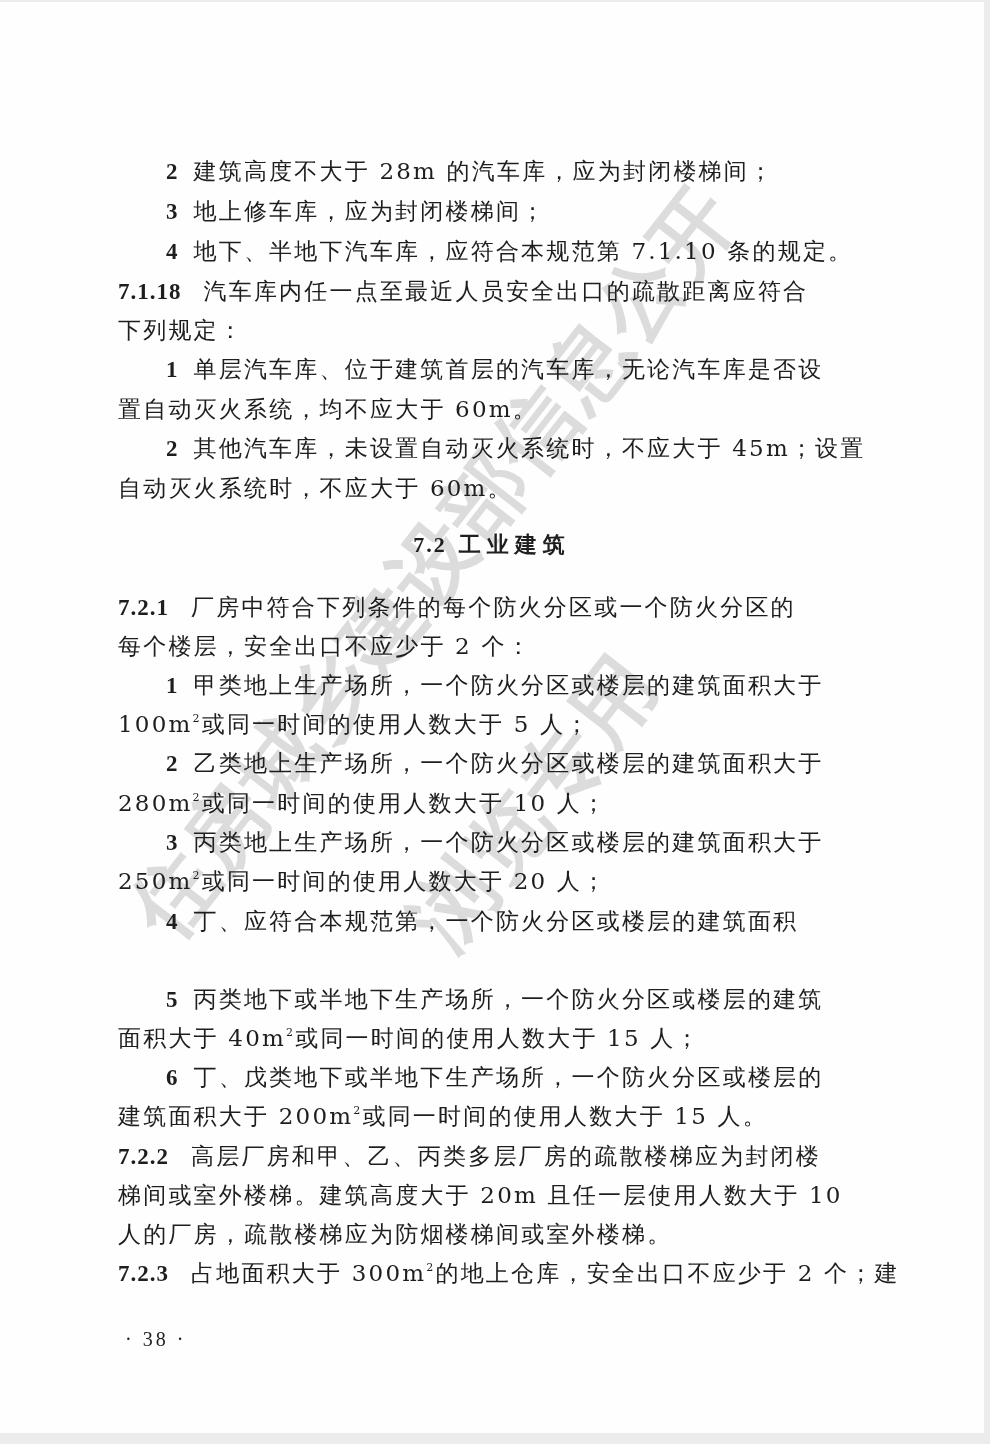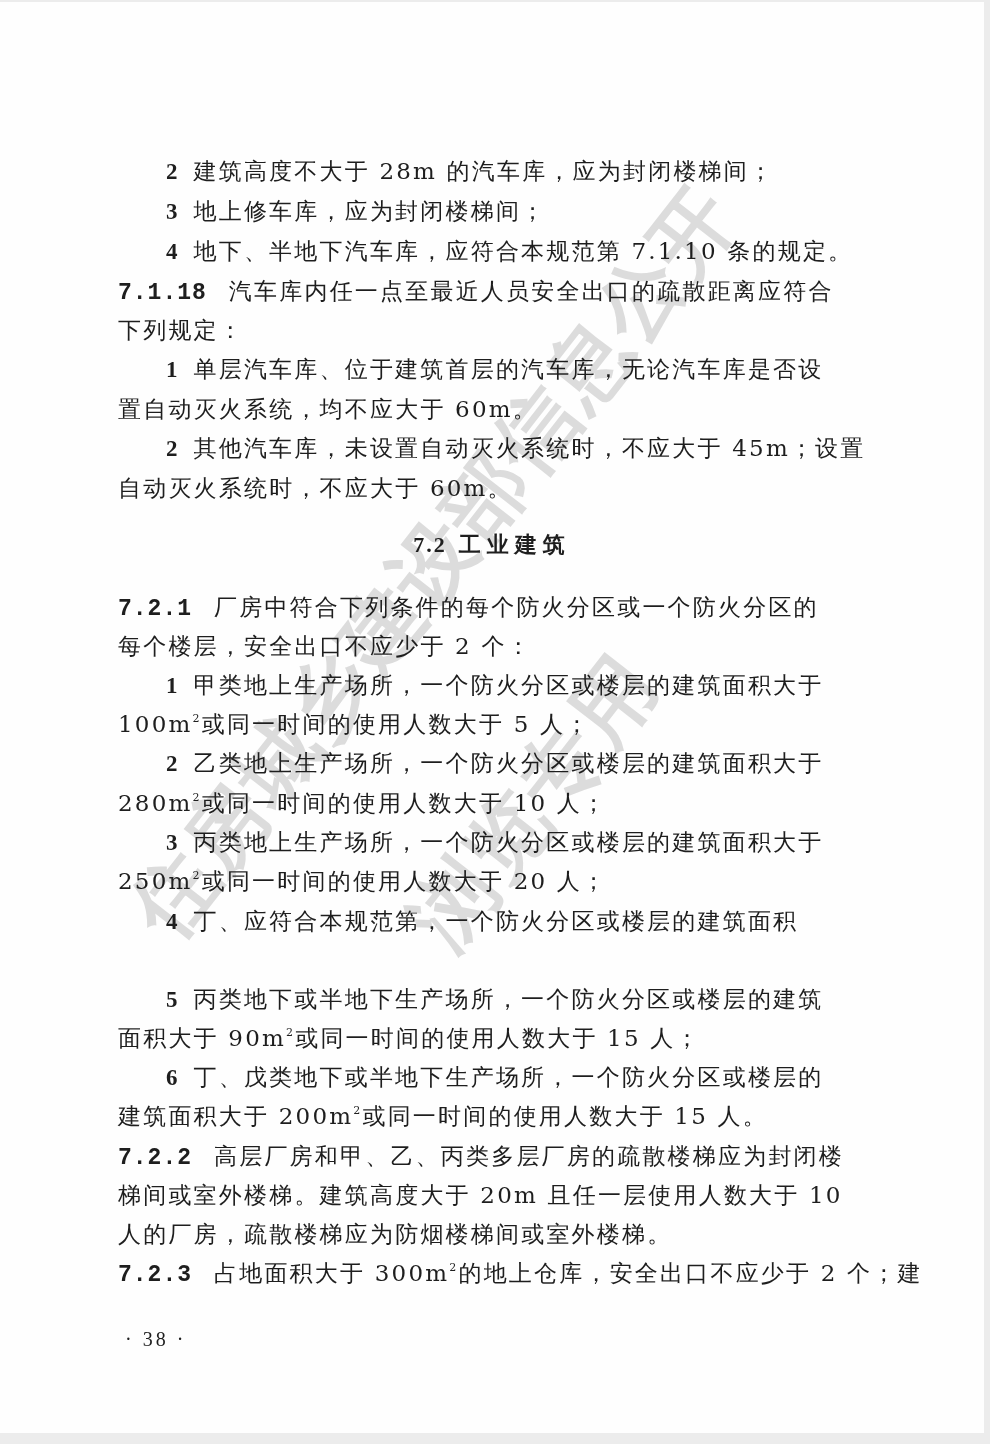--- a/index.html
+++ b/index.html
@@ -28,21 +28,21 @@
   }
   .indent { left: 166px; }
   .num {
     font-family: "Liberation Serif", "DejaVu Serif", serif;
     font-weight: bold;
     font-size: 23px;
     margin-right: 16px;
     letter-spacing: 0;
   }
   .clause {
-    font-family: Liberation Mono, monospace;
+    font-family: Liberation Serif, serif;
     font-weight: bold;
     font-size: 23px;
     margin-right: 22px;
     letter-spacing: 1px;
   }
   .heading {
     position: absolute;
     left: 0; width: 984px;
     text-align: center;
     top: 528px;
@@ -134,21 +134,21 @@
   </div>
 
   <div class="line indent" style="top:904px">
     <span class="num">4</span><span>丁、应符合本规范第，一个防火分区或楼层的建筑面积</span>
   </div>
 
   <div class="line indent" style="top:982px">
     <span class="num">5</span><span>丙类地下或半地下生产场所，一个防火分区或楼层的建筑</span>
   </div>
   <div class="line" style="top:1021px">
-    <span>面积大于 90m</span><sup>2</sup><span>或同一时间的使用人数大于 15 人；</span>
+    <span>面积大于 40m</span><sup>2</sup><span>或同一时间的使用人数大于 15 人；</span>
   </div>
 
   <div class="line indent" style="top:1060px">
     <span class="num">6</span><span>丁、戊类地下或半地下生产场所，一个防火分区或楼层的</span>
   </div>
   <div class="line" style="top:1099px">
     <span>建筑面积大于 200m</span><sup>2</sup><span>或同一时间的使用人数大于 15 人。</span>
   </div>
 
   <div class="line" style="top:1139px">

